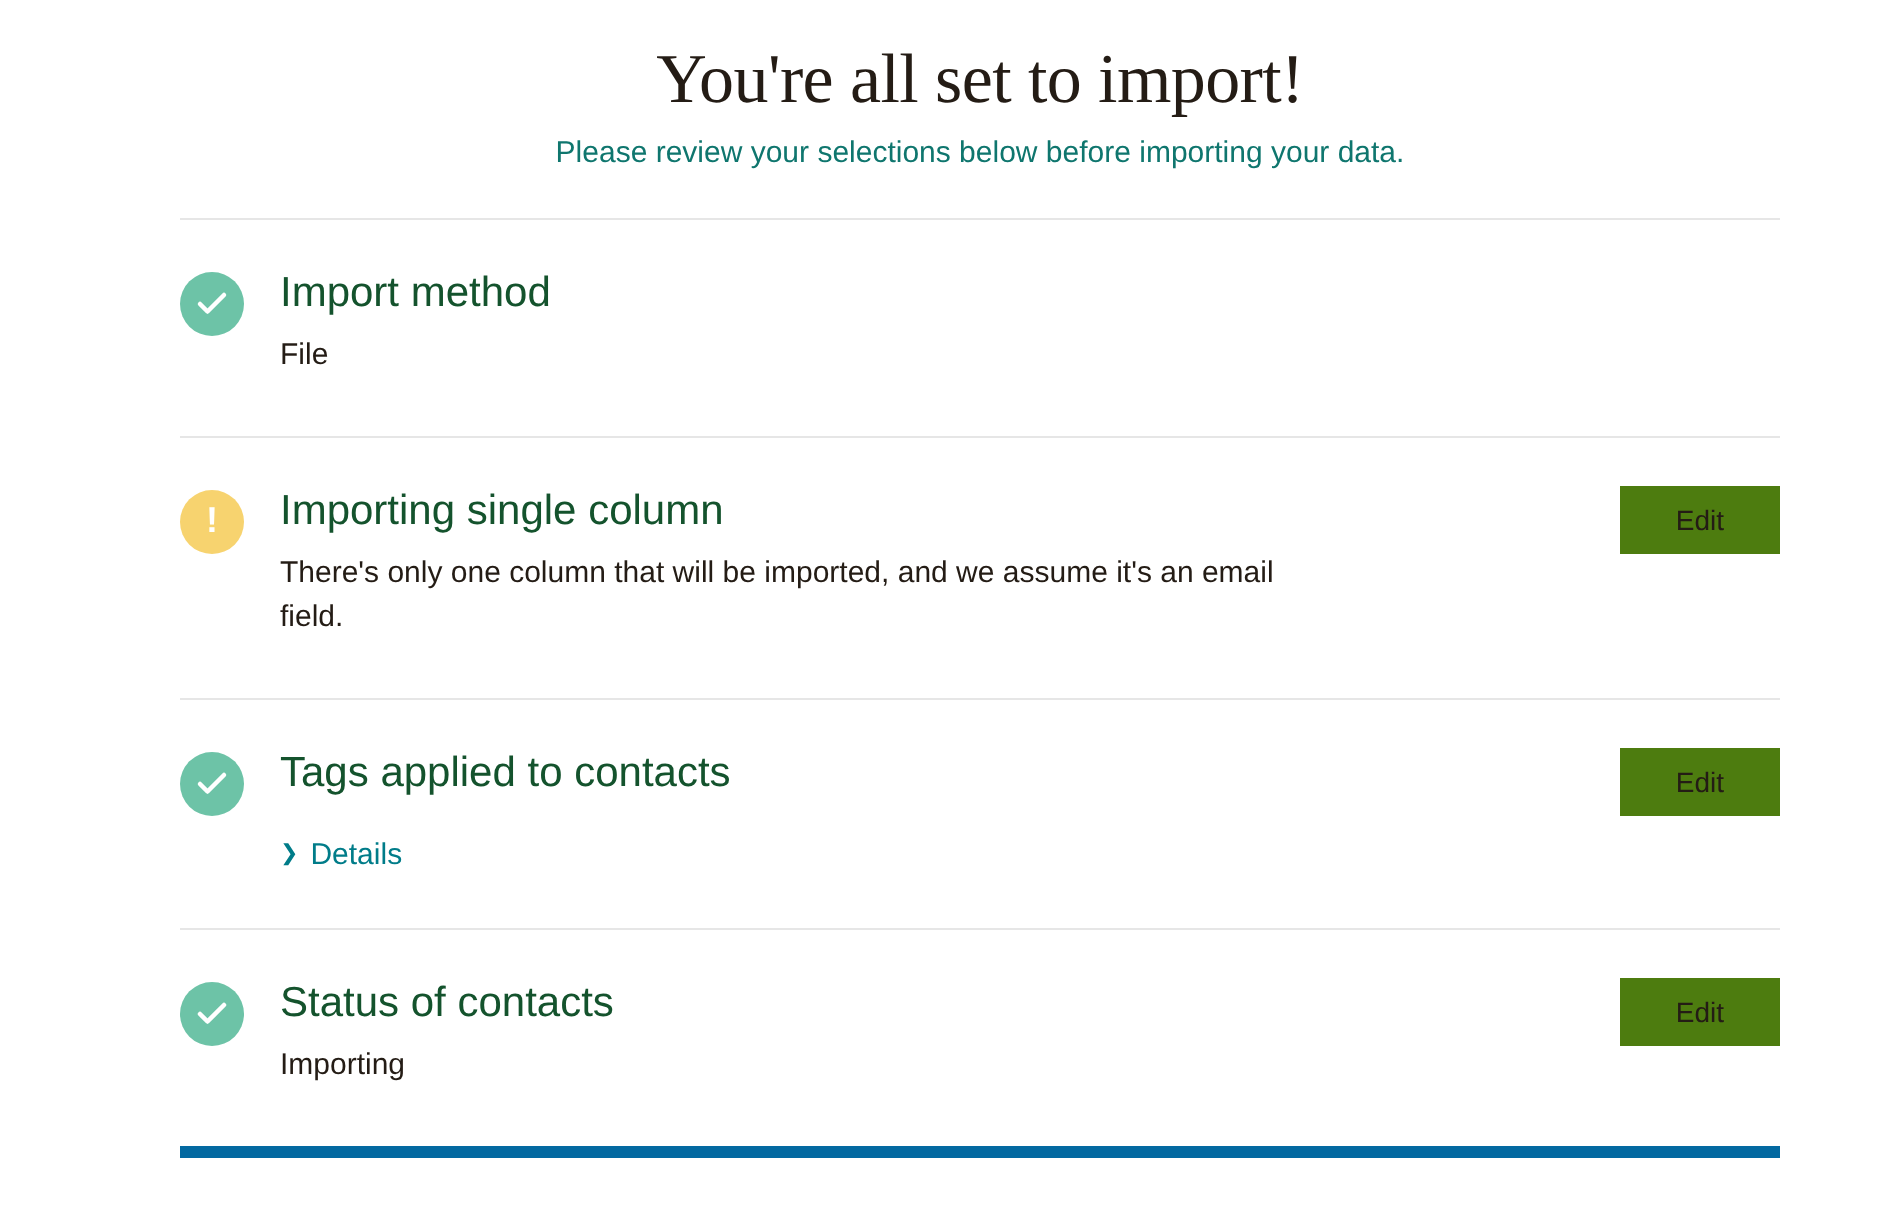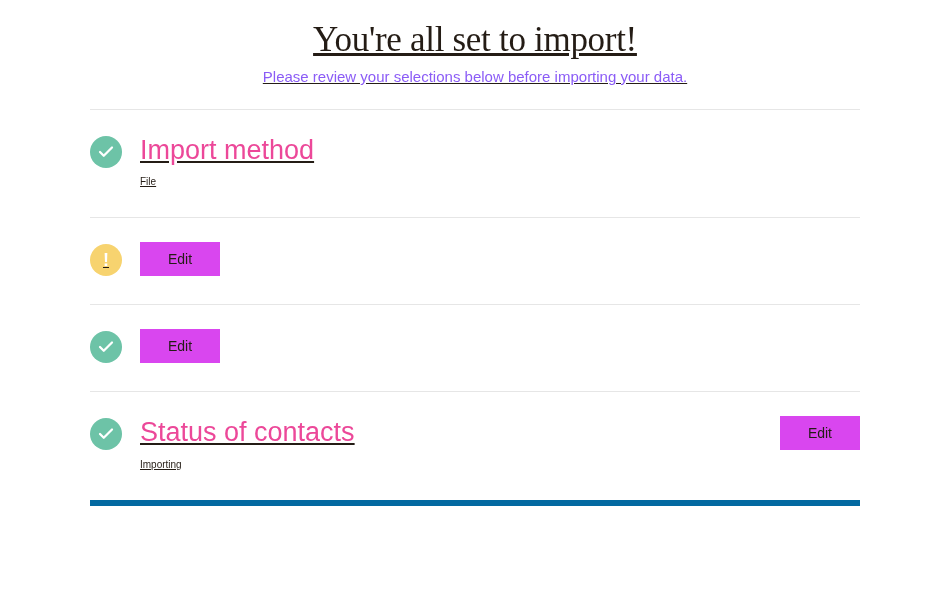--- a/index.html
+++ b/index.html
@@ -8,38 +8,37 @@
       padding: 0;
     }
     body {
       font-family: -apple-system, BlinkMacSystemFont, 'Segoe UI', Helvetica, Arial, sans-serif;
       background: #ffffff;
       width: 950px;
       height: 606px;
       color: #241c15;
     }
     .container {
-      padding: 20px 90px 0 90px;
-      text-decoration: underline;
+      padding: 20px 60px 0 90px;
     }
     .header {
       text-align: center;
       margin-bottom: 24px;
     }
     .title {
       font-family: Georgia, 'Times New Roman', serif;
       font-size: 35px;
       font-weight: 400;
       color: #241c15;
       margin-bottom: 8px;
       letter-spacing: -0.3px;
     }
     .subtitle {
       font-size: 15px;
-      color: #8b5cf6;
+      color: #0f766e;
       font-weight: 400;
     }
     .section {
       border-top: 1px solid #e6e6e6;
       padding: 24px 0 28px 0;
       display: flex;
       align-items: flex-start;
     }
     .section:last-child {
       border-bottom: 6px solid #0369a1;
@@ -70,28 +69,28 @@
     .exclaim {
       color: #ffffff;
       font-size: 18px;
       font-weight: 600;
     }
     .section-content {
       flex: 1;
       padding-right: 16px;
     }
     .section-title {
-      font-size: 27px;
+      font-size: 21px;
       font-weight: 400;
-      color: #ec4899;
+      color: #14532d;
       line-height: 1.2;
       margin-bottom: 8px;
     }
     .section-description {
-      font-size: 10px;
+      font-size: 15px;
       color: #241c15;
       line-height: 1.5;
       max-width: 520px;
     }
     .details-link {
       display: inline-flex;
       align-items: center;
       color: #007c89;
       font-size: 15px;
       font-weight: 500;
@@ -100,21 +99,21 @@
     }
     .chevron {
       margin-right: 6px;
       font-size: 11px;
       line-height: 1;
     }
     .section-action {
       flex-shrink: 0;
     }
     .edit-button {
-      background: #d946ef;
+      background: #4d7c0f;
       border: none;
       padding: 9px 28px;
       font-size: 14px;
       font-weight: 500;
       color: #241c15;
       cursor: pointer;
       font-family: inherit;
     }
   </style>
 </head>
@@ -140,31 +139,42 @@
       <p class="section-description">File</p>
     </div>
   </div>
 
   <div class="section">
     <div class="icon-wrapper">
       <div class="status-icon icon-warning">
         <span class="exclaim">!</span>
       </div>
     </div>
+    <div class="section-content">
+      <h2 class="section-title">Importing single column</h2>
+      <p class="section-description">There's only one column that will be imported, and we assume it's an email field.</p>
+    </div>
     <div class="section-action">
       <button class="edit-button">Edit</button>
     </div>
   </div>
 
   <div class="section">
     <div class="icon-wrapper">
       <div class="status-icon icon-check">
         <svg class="checkmark" viewBox="0 0 24 24" fill="none" stroke="#ffffff" stroke-width="3" stroke-linecap="round" stroke-linejoin="round">
           <polyline points="20 6 9 17 4 12"></polyline>
         </svg>
+      </div>
+    </div>
+    <div class="section-content">
+      <h2 class="section-title">Tags applied to contacts</h2>
+      <div class="details-link">
+        <span class="chevron">❯</span>
+        <span>Details</span>
       </div>
     </div>
     <div class="section-action">
       <button class="edit-button">Edit</button>
     </div>
   </div>
 
   <div class="section">
     <div class="icon-wrapper">
       <div class="status-icon icon-check">

